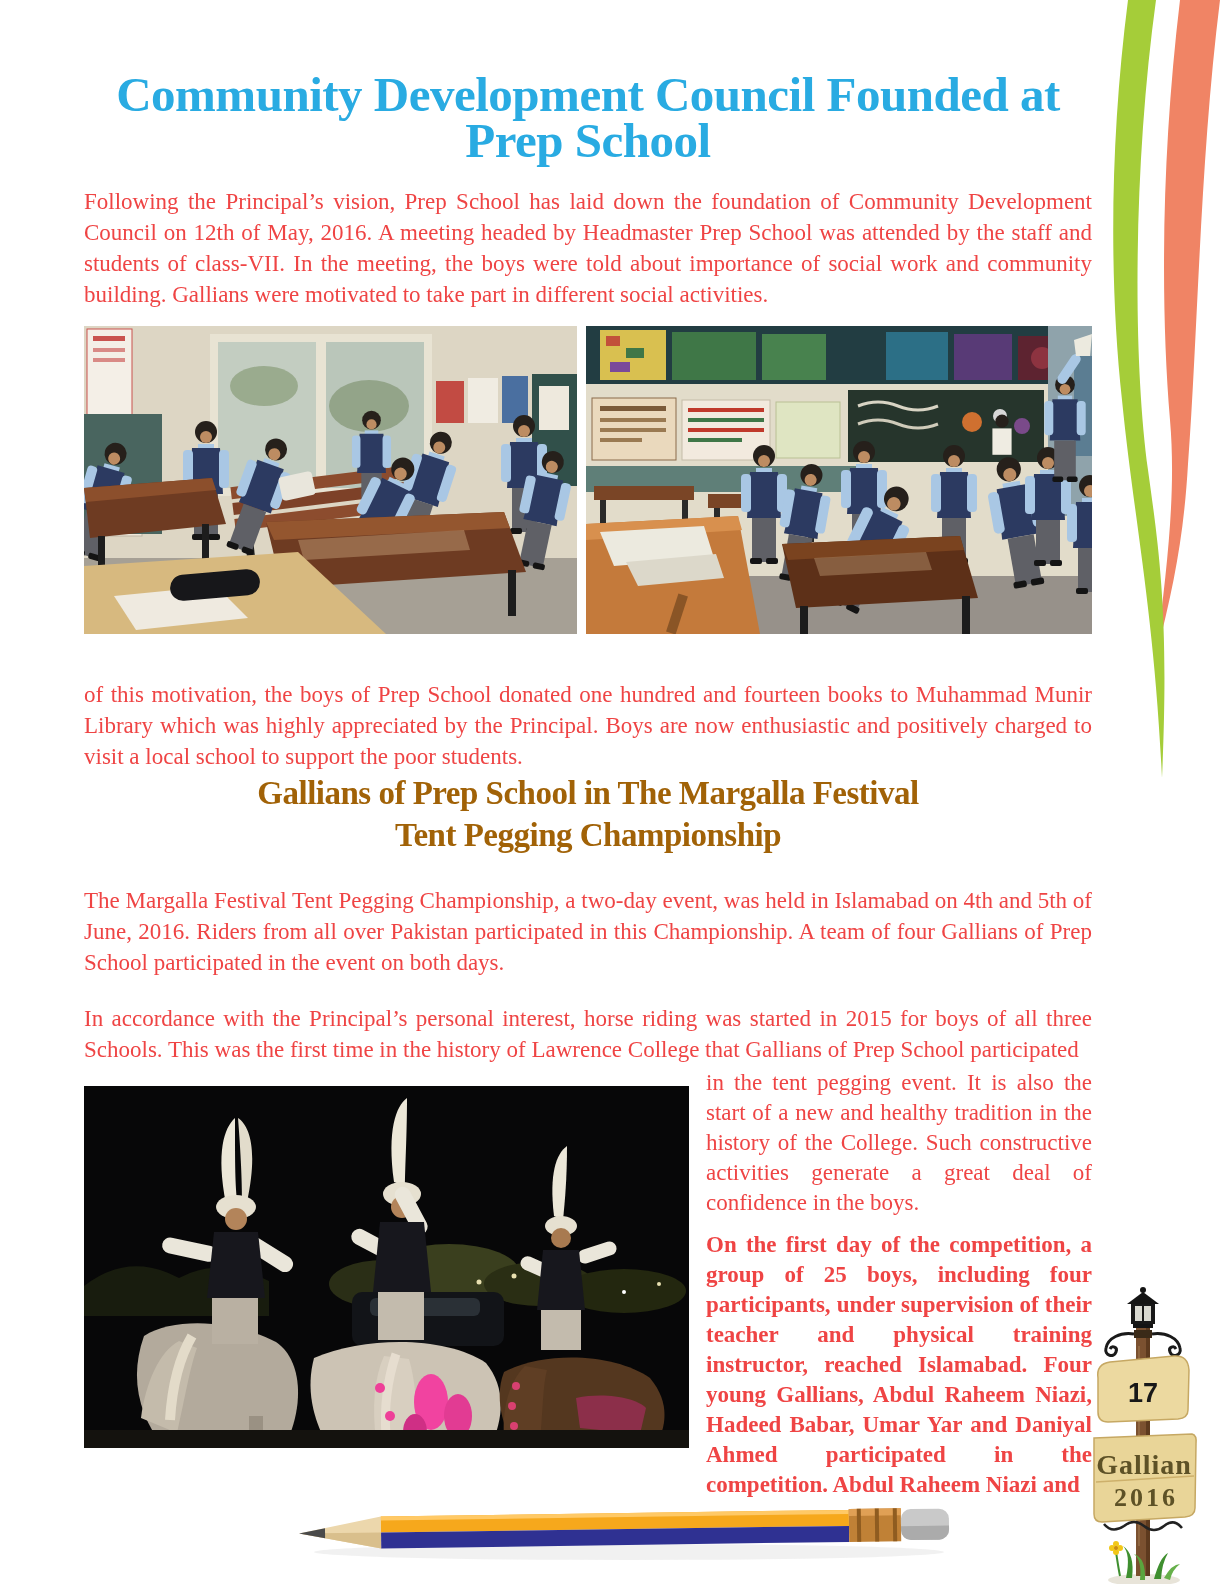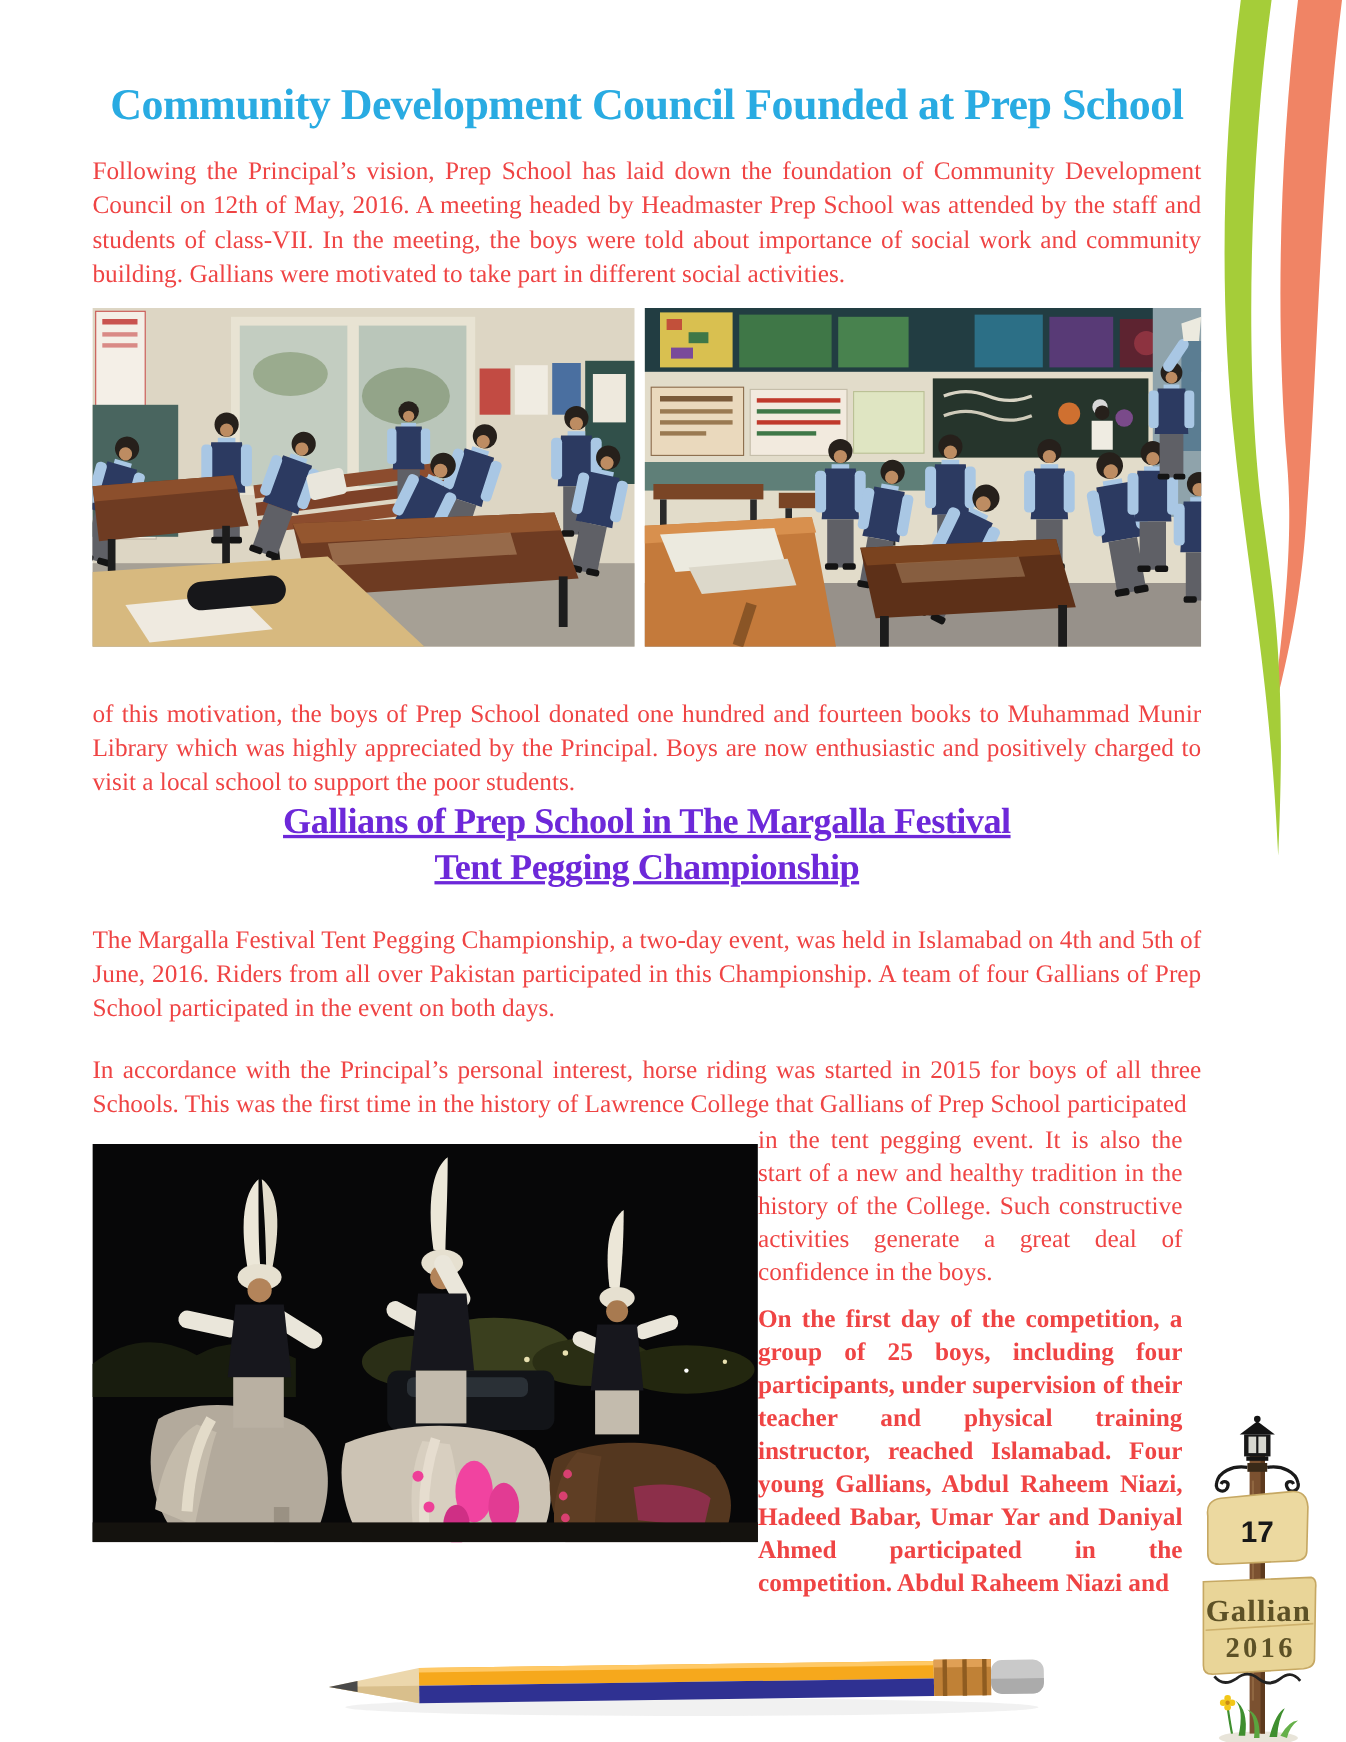--- a/index.html
+++ b/index.html
@@ -9,43 +9,43 @@
     font-family: "Liberation Serif", serif;
   }
   .page { position: relative; width: 1224px; height: 1584px; overflow: hidden; background: #fff; }
 
   .swooshes { position: absolute; top: 0; right: 0; pointer-events: none; }
 
   .content { position: absolute; left: 84px; top: 0; width: 1008px; }
 
   h1.title1 {
     margin: 72px 0 0; text-align: center; font-weight: 700;
-    font-size: 40px; line-height: 46px; color: #29abe2; letter-spacing: -0.5px;
+    font-size: 49px; line-height: 46px; color: #29abe2; letter-spacing: -0.5px;
   }
   .bodytext {
     margin: 0; font-size: 23px; line-height: 31px;
     text-align: justify; color: #ef4444;
   }
   .p1 { margin-top: 22px; }
   .p2 { margin-top: 12px; }
   .photos-row { display: flex; gap: 9px; margin-top: 16px; }
   .photos-row svg { display: block; flex: none; }
   .p3 { margin-top: 45px; }
   h2.h2a, h2.h2b {
     margin: 0; text-align: center; font-weight: 700;
-    font-size: 33px; line-height: 42px; color: #6d28d9; letter-spacing: -0.5px; text-decoration: underline;
+    font-size: 33px; line-height: 42px; color: #a16207; letter-spacing: -0.5px;
   }
   .h2a { margin-top: 18px; }
   .h2b { margin-top: 17px; }
   .p4 { margin-top: 29px; }
   .p5 { margin-top: 25px; }
 
   .bottom-row { display: flex; margin-top: 3px; }
   .photo-c { flex: none; margin-top: 18px; display: block; }
-  .col-right { width: 386px; }
+  .col-right { margin-left: 17px; width: 386px; }
   .col-right .bodytext { line-height: 30px; }
   .col-right .wrap2 { margin-top: 12px; font-weight: bold; }
 
   .pencil { position: absolute; left: 289px; top: 1500px; }
   .signpost { position: absolute; left: 1082px; top: 1286px; }
 
   .sign-number {
     font-family: "Liberation Sans", sans-serif; font-weight: 700; font-size: 27px; fill: #181818;
   }
   .sign-word {

